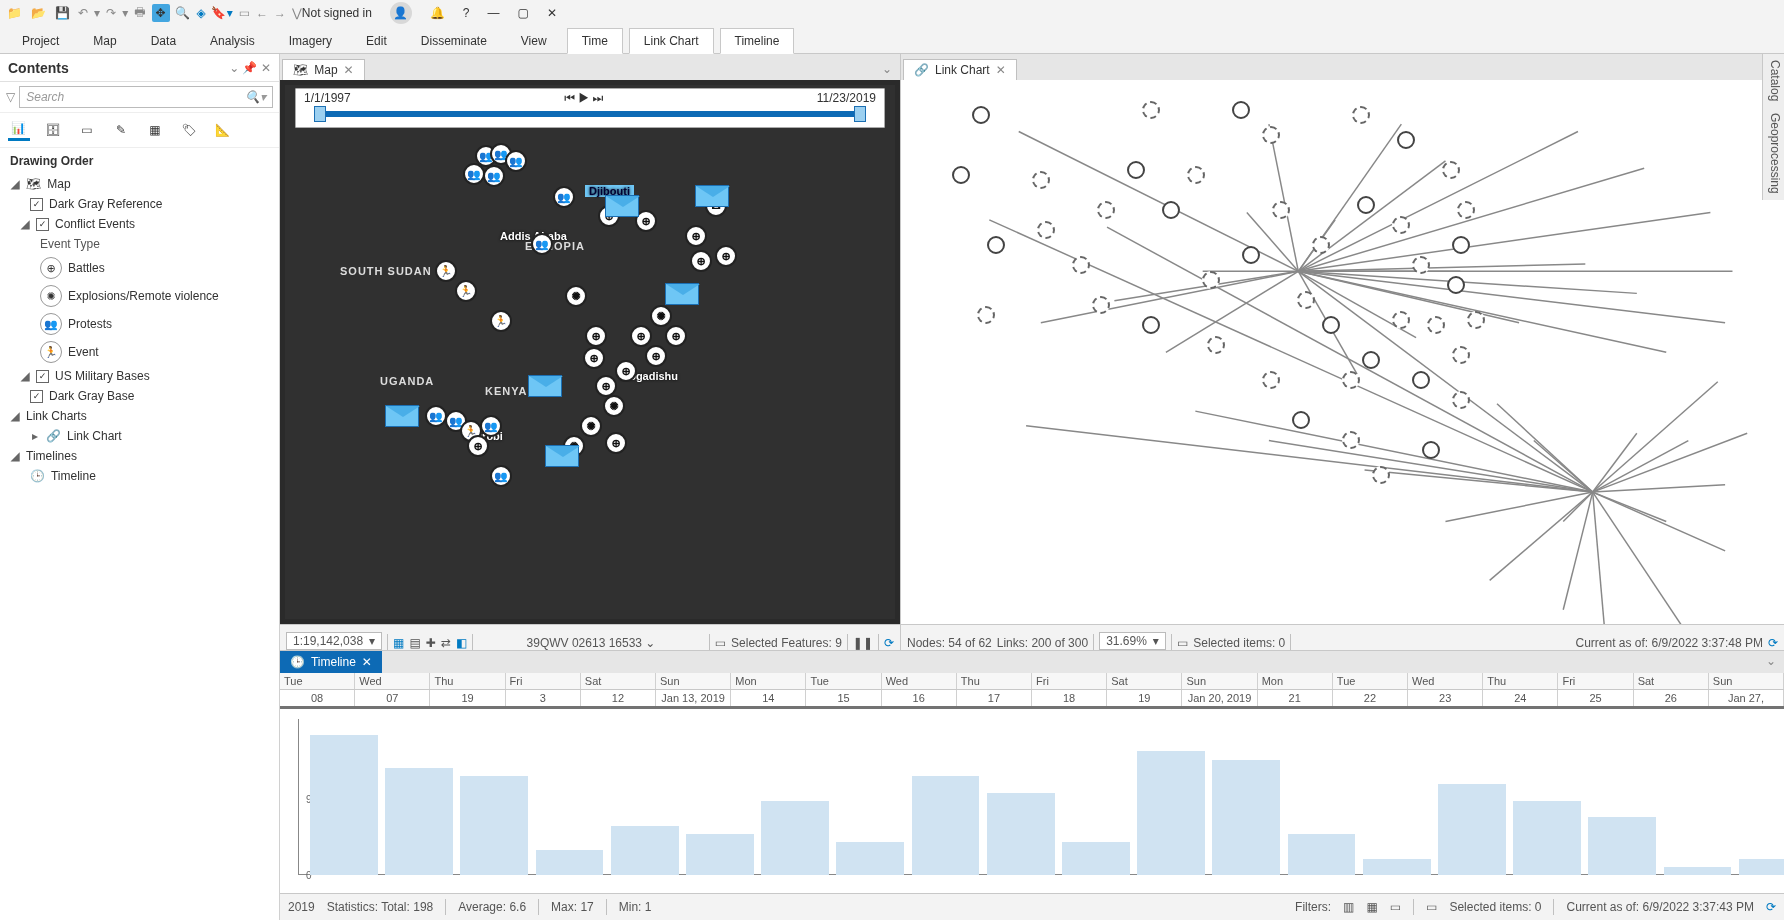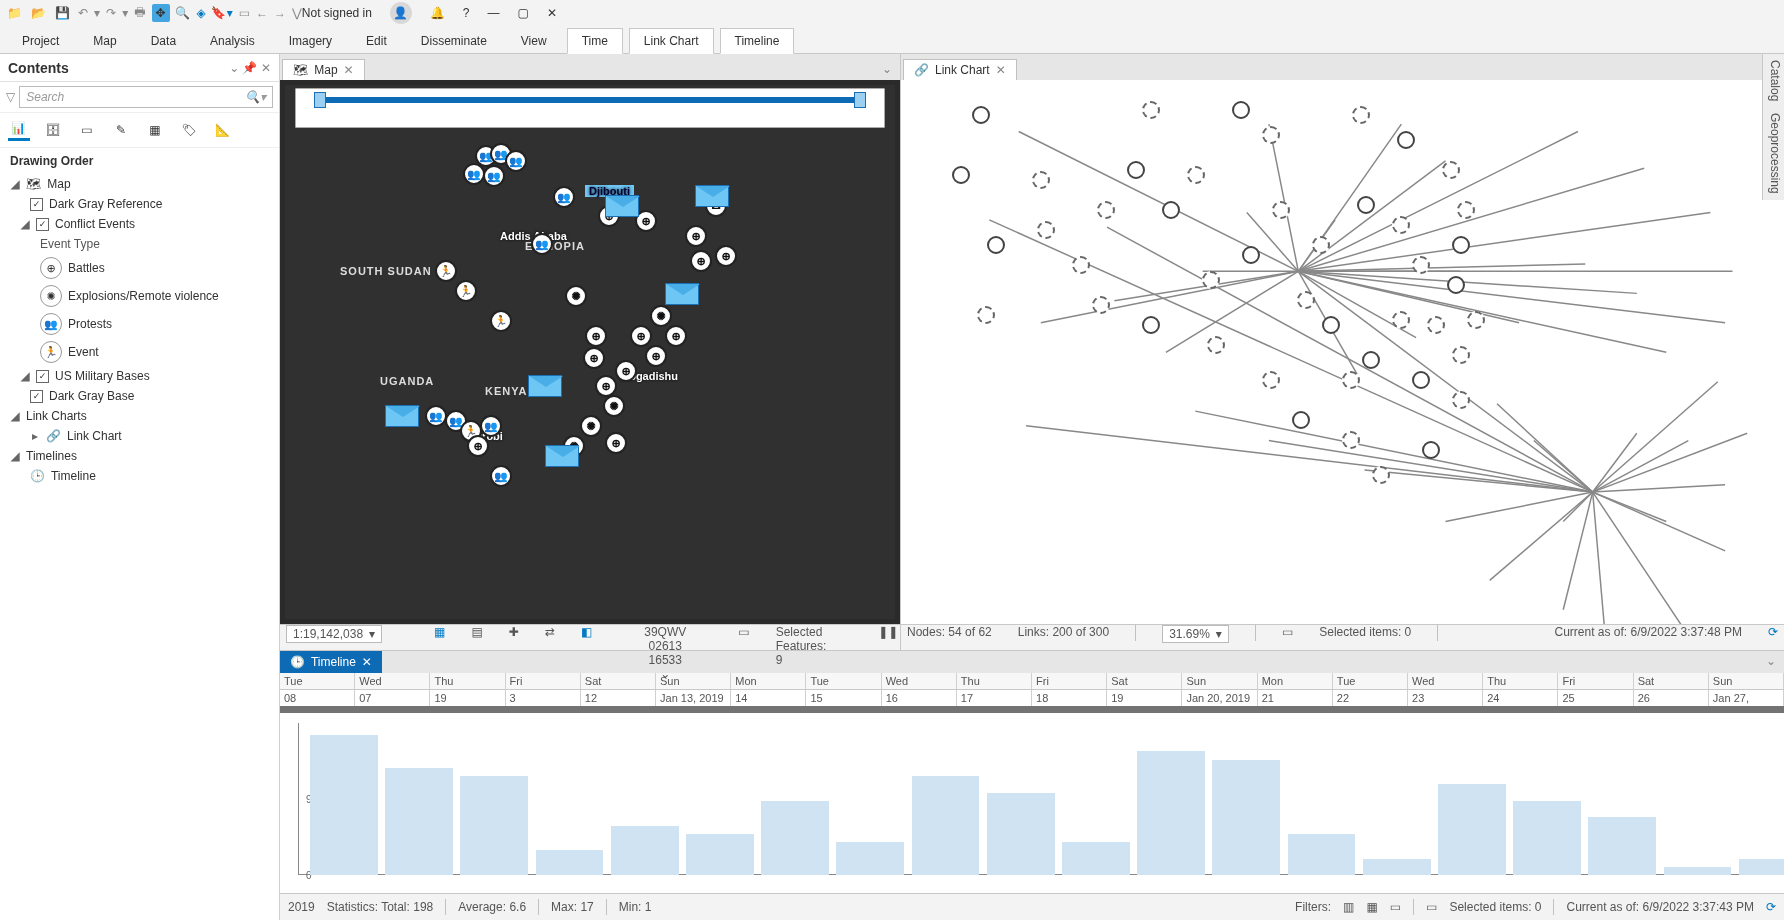--- a/index.html
+++ b/index.html
@@ -42,35 +42,35 @@
 .timebar { position:absolute; top:3px; left:10px; right:10px; height:40px; background:#fff; border:1px solid #aaa; border-radius:1px; padding:2px 8px; }
 .timebar .labels { display:flex; justify-content:space-between; font-size:11px; }
 .slider-track { position:relative; height:12px; margin-top:3px; }
 .slider-track .rail { position:absolute; left:14px; right:14px; top:3px; height:6px; background:#0d6ab5; border-radius:3px; }
 .handle { position:absolute; top:-2px; width:12px; height:16px; background:#9cd0f0; border:1px solid #1b6fb3; }
 .map-label { position:absolute; color:#ddd; font-size:11px; font-weight:600; text-transform:uppercase; letter-spacing:1px; }
 .city-label { position:absolute; color:#fff; font-size:11px; font-weight:600; text-shadow:0 0 3px #000; }
 .evt-icon { position:absolute; width:22px; height:22px; background:#fff; border:2px solid #222; border-radius:50%; display:flex; align-items:center; justify-content:center; font-size:11px; color:#111; font-weight:bold; }
 .envelope { position:absolute; width:34px; height:22px; background:#6ec6f5; border:1px solid #1b6fb3; }
 .envelope:before { content:''; position:absolute; left:0; right:0; top:0; border-left:17px solid transparent; border-right:17px solid transparent; border-top:11px solid #49aee8; }
-.status-strip { height:26px; border-top:1px solid #c8c8c8; background:#f3f3f3; display:flex; align-items:flex-start; padding:0 6px; gap:26px; font-size:11px; color:#555; }
+.status-strip { height:26px; border-top:1px solid #c8c8c8; background:#f3f3f3; display:flex; align-items:flex-end; padding:0 6px; gap:5px; font-size:11px; color:#555; }
 .status-strip .sep { width:1px; height:16px; background:#c0c0c0; }
 .scale-box { border:1px solid #bbb; background:#fff; padding:1px 6px; display:flex; align-items:center; gap:6px; }
 
 .link-canvas { flex:1; background:#fff; position:relative; overflow:hidden; }
 .node { position:absolute; width:18px; height:18px; border:2px dashed #666; border-radius:50%; background:#fff; }
 .node.solid { border-style:solid; border-color:#444; }
 svg.edges { position:absolute; inset:0; }
 
 .timeline-panel { height:270px; border-top:1px solid #c8c8c8; display:flex; flex-direction:column; }
 .tl-tab-row { height:22px; background:#e6e6e6; display:flex; }
 .tl-tab { background:#0d6ab5; color:#fff; padding:2px 10px; display:flex; align-items:center; gap:6px; }
 .tl-header { display:flex; border-bottom:1px solid #c8c8c8; background:#f7f7f7; }
 .tl-col { flex:1; border-right:1px solid #d0d0d0; padding:2px 4px; font-size:11px; color:#555; }
-.tl-dates { display:flex; border-bottom:7px solid #737373; background:#fff; }
+.tl-dates { display:flex; border-bottom:3px solid #737373; background:#fff;text-align:center; }
 .tl-chart { flex:1; position:relative; background:#fff; border-bottom:1px solid #c8c8c8; }
 .bar { position:absolute; bottom:18px; background:#d0e3f2; }
 .axis-line { position:absolute; left:18px; bottom:18px; right:0; height:1px; background:#888; }
 .y-axis { position:absolute; left:18px; top:10px; bottom:18px; width:1px; background:#888; }
 .tl-statbar { height:26px; display:flex; align-items:center; padding:0 8px; gap:12px; font-size:11px; color:#555; background:#f3f3f3; }
 .tl-statbar .sep { width:1px; height:16px; background:#c0c0c0; }
 
 .side-rail { position:absolute; right:0; top:54px; width:22px; background:#eee; border-left:1px solid #c8c8c8; writing-mode:vertical-rl; text-orientation:mixed; display:flex; gap:12px; padding:6px 2px; font-size:11px; color:#555; }
 
 .c-blue { color:#007ac2; }
@@ -221,20 +221,29 @@
         <div class="view-tabs">
           <div class="view-tab">
             <span>🗺</span>
               <span>Map</span>
             <span class="c-grey">✕</span>
           </div>
           <span style="margin-left:auto;padding:4px 8px;color:#888">⌄</span>
         </div>
         <div class="map-canvas">
           <div class="timebar">
+            <div class="labels">
+              <span>1/1/1997</span>
+              <span>
+                <span>⏮</span>
+                <span>▶</span>
+                <span>⏭</span>
+              </span>
+              <span>11/23/2019</span>
+            </div>
             <div class="slider-track">
               <div class="rail"></div>
               <div class="handle" style="left:10px"></div>
               <div class="handle" style="right:10px"></div>
             </div>
           </div>
 
           <div class="map-label" style="left:55px;top:180px">SOUTH SUDAN</div>
           <div class="map-label" style="left:240px;top:155px">ETHIOPIA</div>
           <div class="map-label" style="left:95px;top:290px">UGANDA</div>

